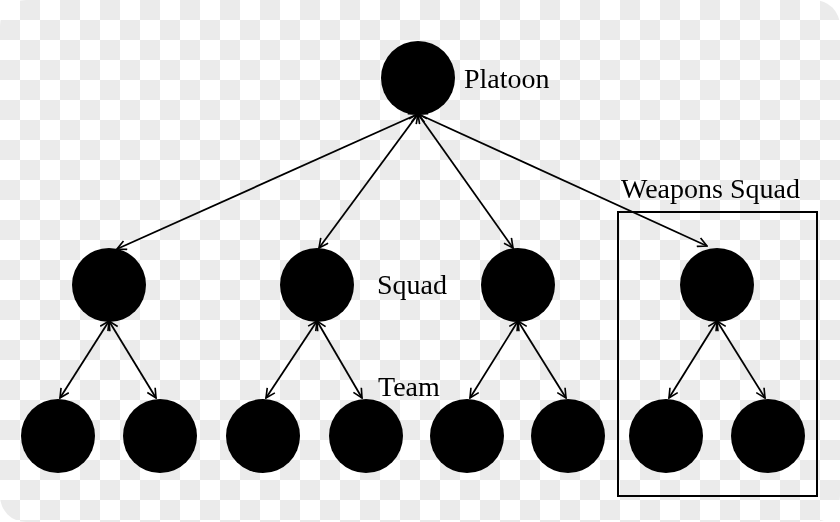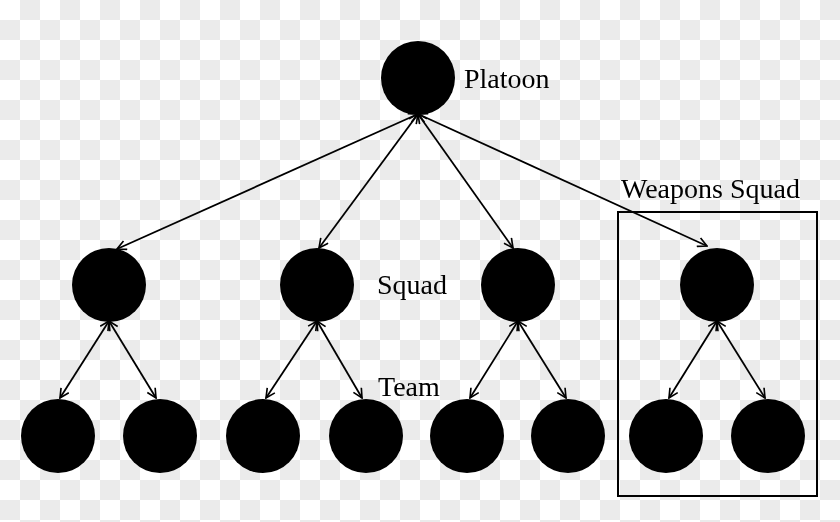--- a/index.html
+++ b/index.html
@@ -5,20 +5,21 @@
   html, body { margin: 0; padding: 0; }
   body {
     width: 840px; height: 522px; overflow: hidden;
     font-family: "Liberation Serif", "DejaVu Serif", serif;
   }
   .canvas {
     position: relative;
     width: 840px; height: 522px;
     
     background-repeat: repeat;
+    border-radius: 26px;
   }
   svg.diagram { position: absolute; left: 0; top: 0; display: block; }
   .dlabel {
     font-family: "Liberation Serif", "DejaVu Serif", serif;
     font-size: 28px;
     fill: #000000;
   }
   .edge-line { fill: none; }
   .org-node { stroke: none; }
   .wbox { fill: none; }

